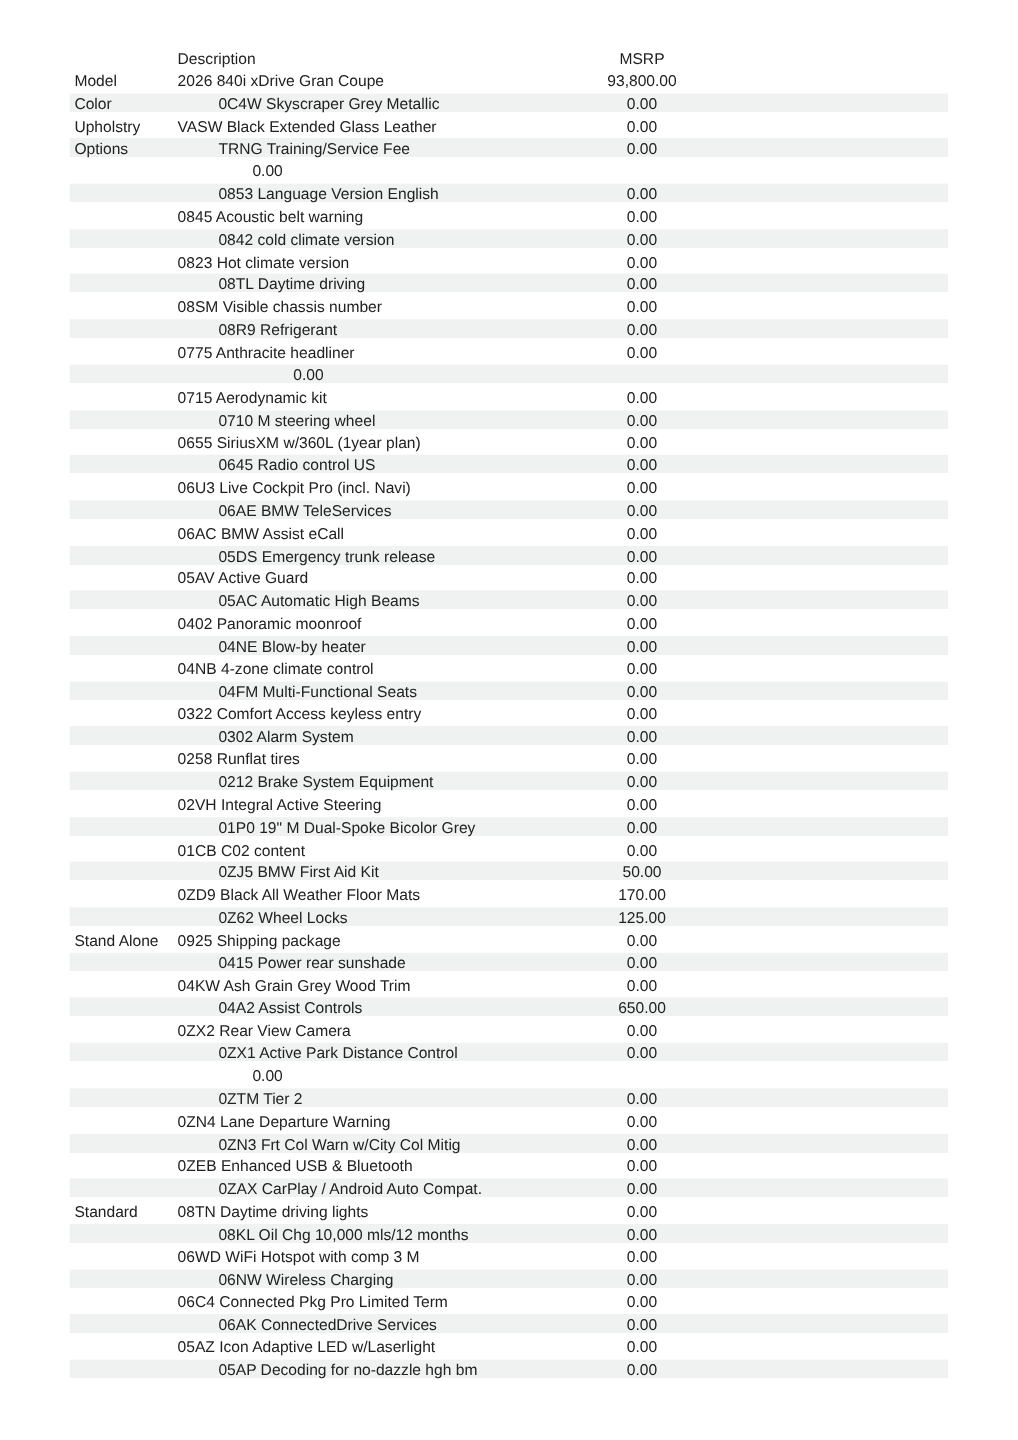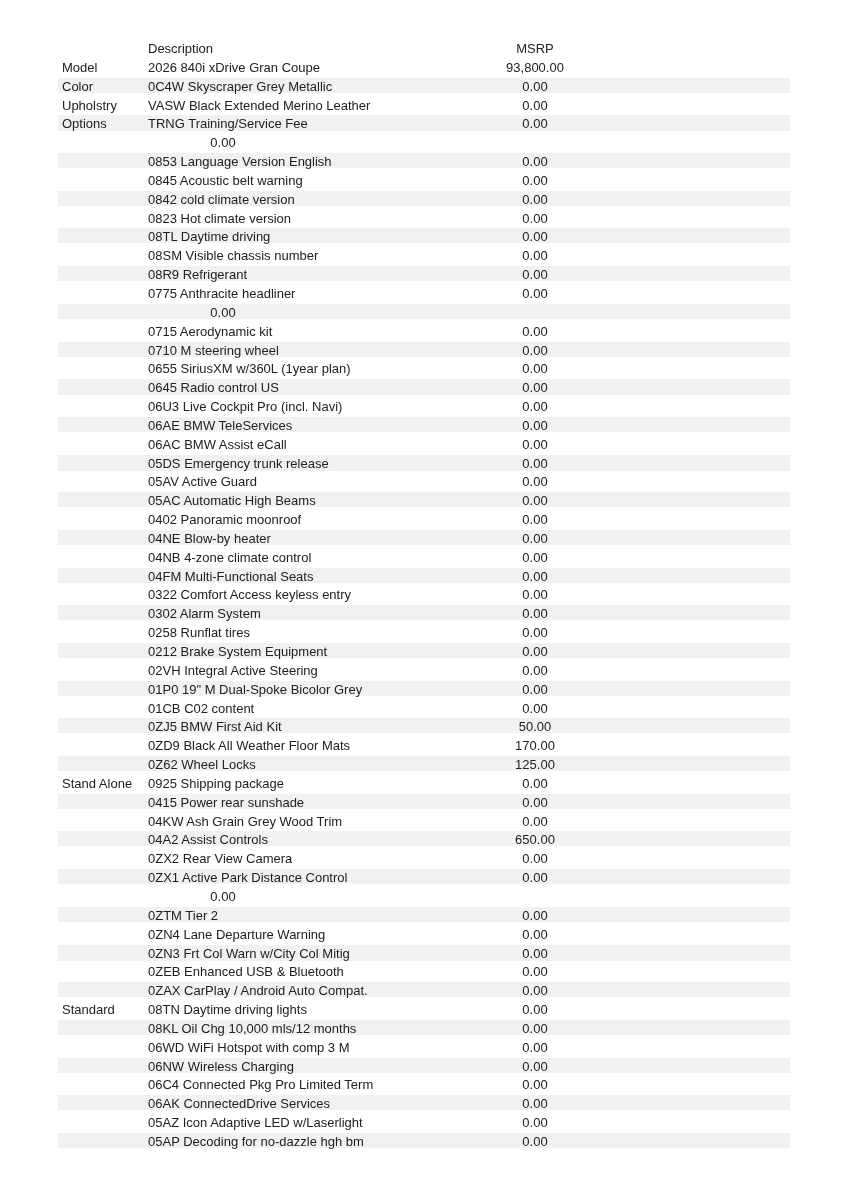--- a/index.html
+++ b/index.html
@@ -23,20 +23,21 @@
   }
   .row {
     display: flex;
     height: 18.85px;
     line-height: 18.4px;
     font-size: 13px;
     white-space: nowrap;
   }
   .row.shaded {
     background: linear-gradient(var(--stripe, #f0f2f2) 0px, var(--stripe, #f0f2f2) 15.5px, rgba(0,0,0,0) 15.5px);
+    gap: 34px;
   }
   .cat {
     width: 90px;
     padding-left: 4px;
     box-sizing: border-box;
     flex: 0 0 auto;
   }
   .desc {
     flex: 1 1 auto;
     overflow: hidden;
@@ -69,21 +70,21 @@
   </div>
 
   <div class="row shaded">
     <div class="cat">Color</div>
     <div class="desc">0C4W Skyscraper Grey Metallic</div>
     <div class="msrp">0.00</div>
   </div>
 
   <div class="row">
     <div class="cat">Upholstry</div>
-    <div class="desc">VASW Black Extended Merino Leather</div>
+    <div class="desc">VASW Black Extended Glass Leather</div>
     <div class="msrp">0.00</div>
   </div>
 
   <div class="row shaded">
     <div class="cat">Options</div>
     <div class="desc">TRNG Training/Service Fee</div>
     <div class="msrp">0.00</div>
   </div>
 
   <div class="row">

